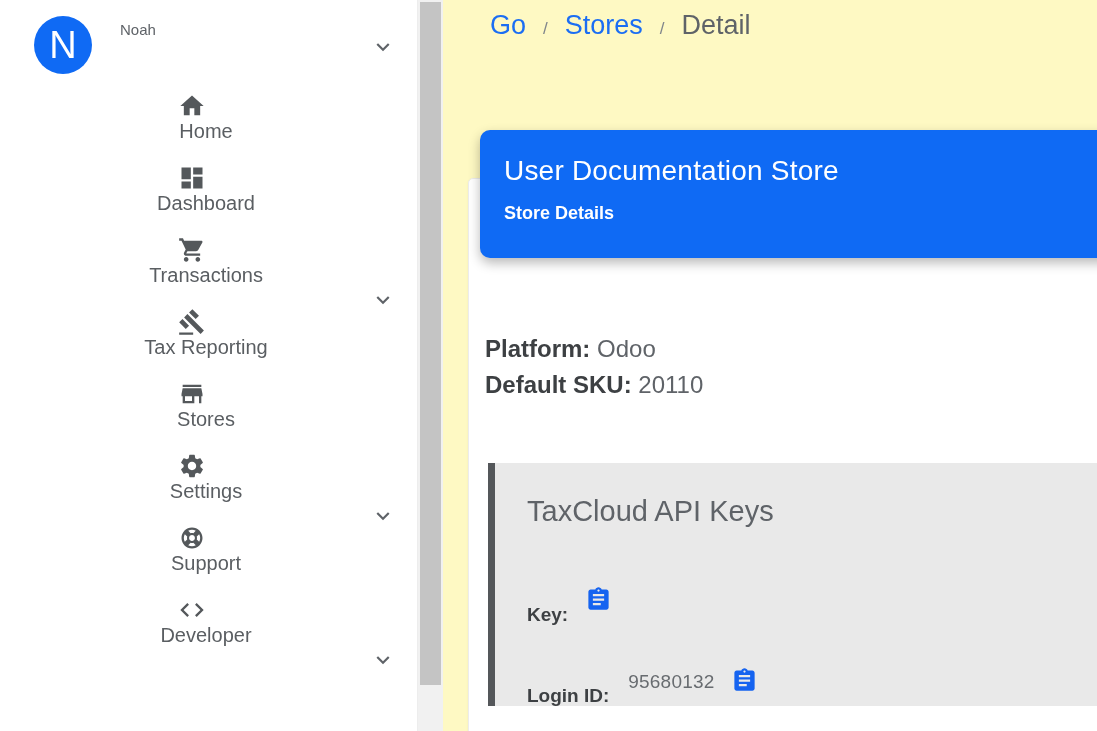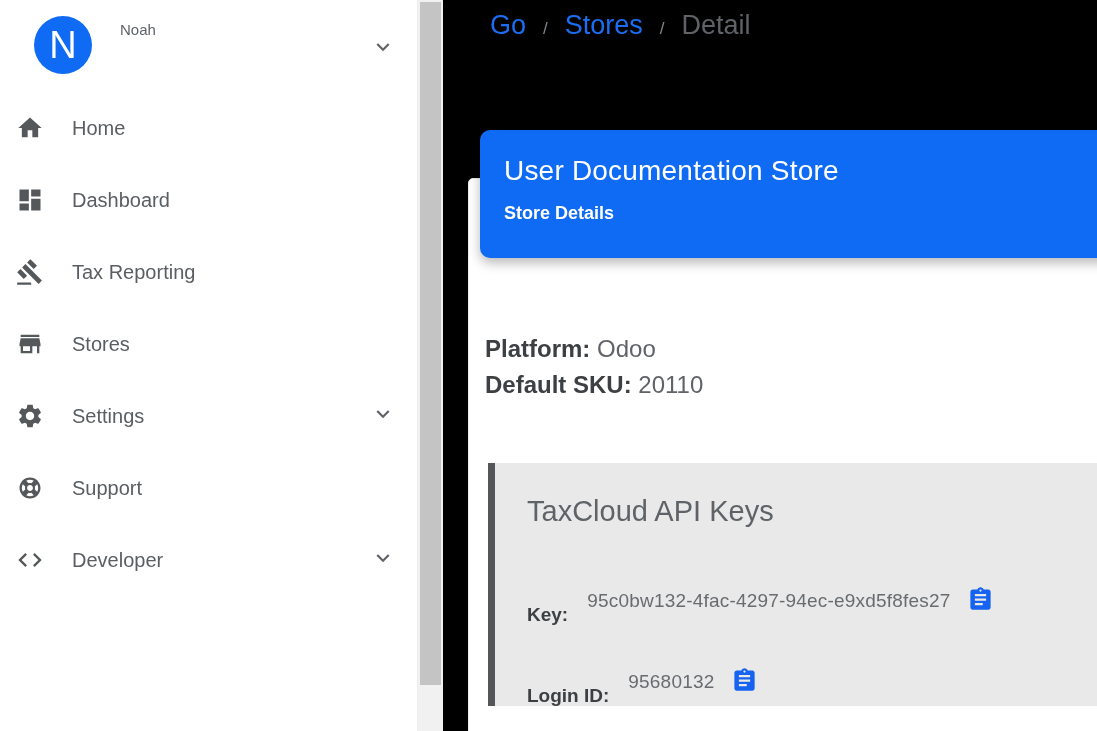--- a/index.html
+++ b/index.html
@@ -11,34 +11,34 @@
     border-right:1px solid #ededed;z-index:3;}
   .user-row{position:relative;height:92px;cursor:pointer;}
   .avatar{position:absolute;left:34px;top:16px;width:58px;height:58px;border-radius:50%;
     background:var(--accent-blue,#0f6af4);color:#fff;font-size:38px;
     display:flex;align-items:center;justify-content:center;}
   .user-name{position:absolute;left:120px;top:15px;font-size:15px;line-height:30px;
     color:#5f6368;}
   .user-chevron{position:absolute;right:21px;top:34px;}
   .chev{width:26px;height:26px;fill:#5f6368;}
   .nav{position:absolute;top:92px;left:0;right:0;}
-  .nav-item{height:72px;display:flex;align-items:center;padding:0 21px 0 16px;cursor:pointer;}
+  .nav-item{height:72px;display:flex;align-items:center;padding:0 21px 0 16px;cursor:pointer;flex-direction:column;}
   .nav-icon{width:28px;height:28px;margin-right:28px;flex:none;}
   .nav-icon svg{width:28px;height:28px;fill:var(--sidebar-icon,#54585b);}
   .nav-label{font-size:20px;color:#5a5e62;}
   .nav-chevron{margin-left:auto;}
 
   
   .vscroll{position:absolute;left:418px;top:0;width:25px;height:731px;
     background:var(--scroll-track,#f1f1f1);z-index:3;}
   .vthumb{position:absolute;left:2px;top:2px;width:21px;height:683px;
     background:var(--scroll-thumb,#c4c4c4);}
 
   
-  .main{position:absolute;left:443px;top:0;width:654px;height:731px;background:#000000;}
+  .main{position:absolute;left:443px;top:0;width:654px;height:731px;background:#fef9c3;}
   .breadcrumb{position:absolute;left:47px;top:10px;display:flex;align-items:baseline;
     gap:17px;font-size:27px;}
   .breadcrumb a{color:var(--link-blue,#1b6ef3);text-decoration:none;cursor:pointer;}
   .breadcrumb .sep{font-size:17px;color:#80868b;}
   .breadcrumb .current{color:#5f6368;text-align:center;}
 
   .store-card{position:absolute;left:25px;top:178px;width:660px;height:600px;background:#fff;
     border:1px solid #ececec;border-radius:5px;box-shadow:0 1px 3px rgba(0,0,0,.05);}
 
   .banner{position:absolute;left:37px;top:130px;width:650px;height:128px;box-sizing:border-box;
@@ -95,20 +95,31 @@
       <div class="nav-item">
         <span class="nav-icon">
           <svg viewBox="0 0 24 24">
               <path d="M3 13h8V3H3v10zm0 8h8v-6H3v6zm10 0h8V11h-8v10zm0-18v6h8V3h-8z"></path>
             </svg></span>
         <span class="nav-label">Dashboard</span>
       </div>
       <div class="nav-item">
         <span class="nav-icon">
           <svg viewBox="0 0 24 24">
+              <path d="M7 18c-1.1 0-1.99.9-1.99 2S5.9 22 7 22s2-.9 2-2-.9-2-2-2zM1 2v2h2l3.6 7.59-1.35 2.45c-.16.28-.25.61-.25.96 0 1.1.9 2 2 2h12v-2H7.42c-.14 0-.25-.11-.25-.25l.03-.12.9-1.63h7.45c.75 0 1.41-.41 1.75-1.03l3.58-6.49c.08-.14.12-.31.12-.49 0-.55-.45-1-1-1H5.21l-.94-2H1zm16 16c-1.1 0-1.99.9-1.99 2s.89 2 1.99 2 2-.9 2-2-.9-2-2-2z"></path>
+            </svg></span>
+        <span class="nav-label">Transactions</span>
+        <span class="nav-chevron">
+          <svg class="chev" viewBox="0 0 24 24">
+              <path d="M16.59 8.59 12 13.17 7.41 8.59 6 10l6 6 6-6z"></path>
+            </svg></span>
+      </div>
+      <div class="nav-item">
+        <span class="nav-icon">
+          <svg viewBox="0 0 24 24">
               <path d="M1 21h12v2H1v-2zM5.24 8.07l2.83-2.83 14.14 14.14-2.83 2.83L5.24 8.07zM12.32 1l5.66 5.66-2.83 2.83-5.66-5.66L12.32 1zM3.83 9.48l5.66 5.66-2.83 2.83L1 12.31l2.83-2.83z"></path>
             </svg></span>
         <span class="nav-label">Tax Reporting</span>
       </div>
       <div class="nav-item">
         <span class="nav-icon">
           <svg viewBox="0 0 24 24">
               <path d="M20 4H4v2h16V4zm1 10v-2l-1-5H4l-1 5v2h1v6h10v-6h4v6h2v-6h1zm-9 4H6v-4h6v4z"></path>
             </svg></span>
         <span class="nav-label">Stores</span>
@@ -168,21 +179,20 @@
         <div>
           <b>Default SKU:</b>
           <span>20110</span>
         </div>
       </div>
 
       <div class="api-panel">
         <h2>TaxCloud API Keys</h2>
         <div class="key-row first">
           <b>Key:</b>
-          <span class="val">95c0bw132-4fac-4297-94ec-e9xd5f8fes27</span>
           <button class="copy-btn">
             <span>
               <svg viewBox="0 0 24 24">
                   <path d="M19 3h-4.18C14.4 1.84 13.3 1 12 1c-1.3 0-2.4.84-2.82 2H5c-1.1 0-2 .9-2 2v14c0 1.1.9 2 2 2h14c1.1 0 2-.9 2-2V5c0-1.1-.9-2-2-2zm-7 0c.55 0 1 .45 1 1s-.45 1-1 1-1-.45-1-1 .45-1 1-1zm2 14H7v-2h7v2zm3-4H7v-2h10v2zm0-4H7V7h10v2z"></path>
                 </svg>
             </span>
           </button>
         </div>
         <div class="key-row second">
           <b>Login ID:</b>

